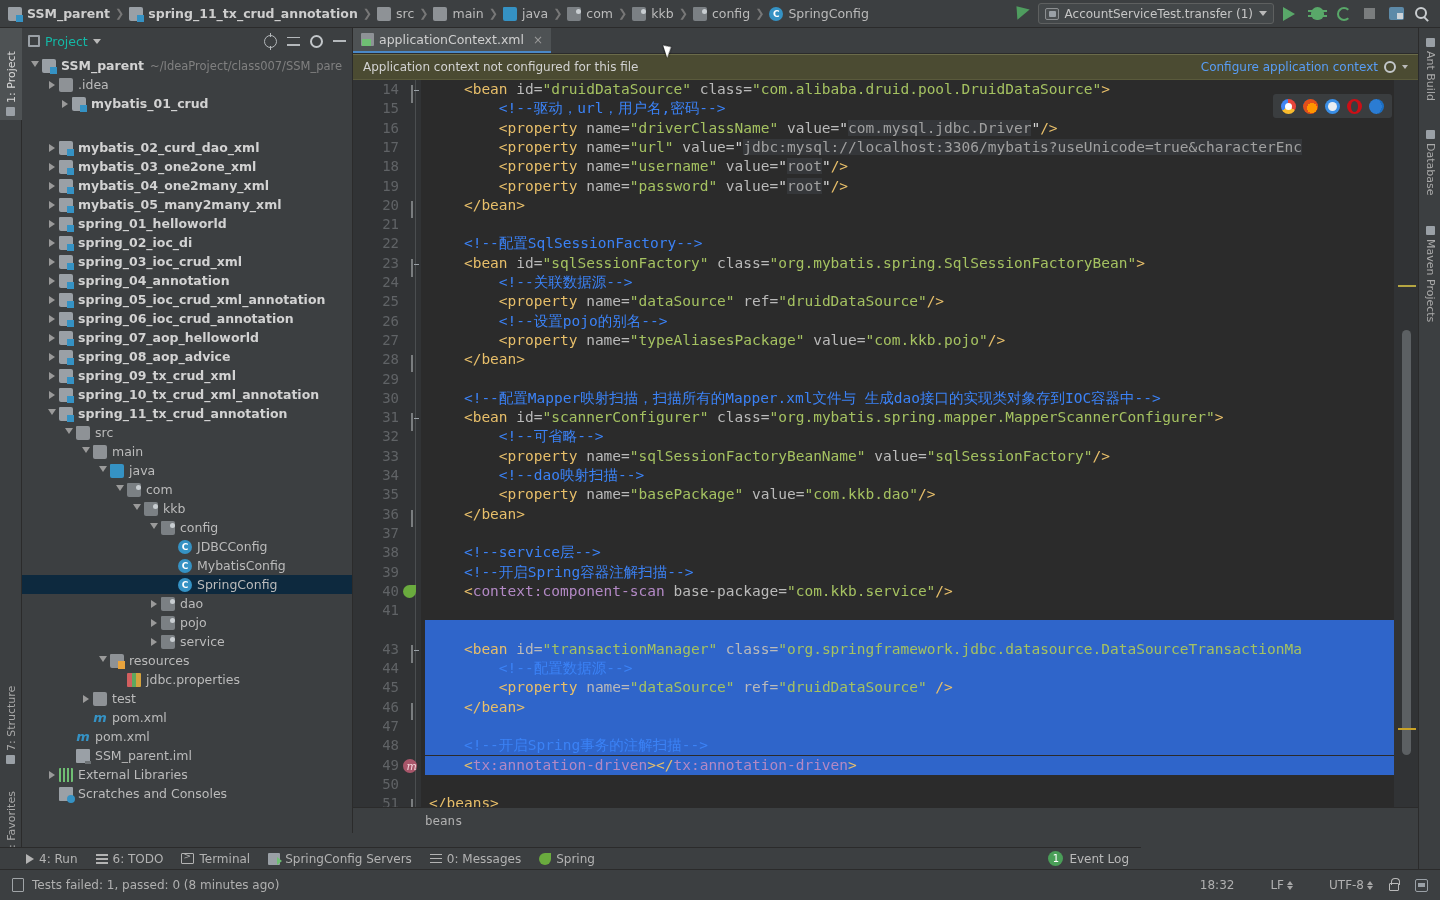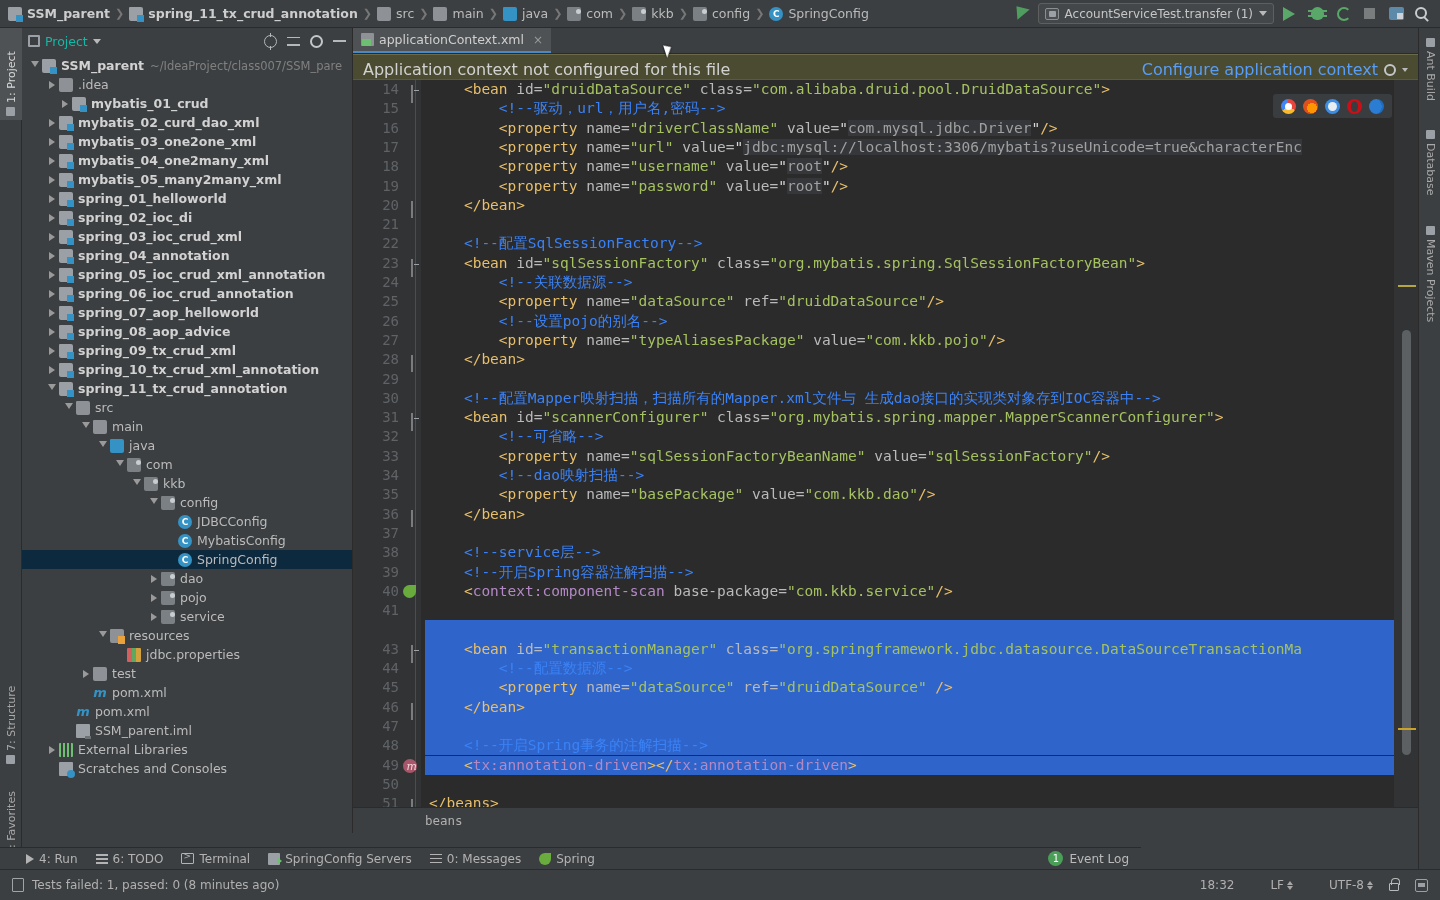--- a/index.html
+++ b/index.html
@@ -140,22 +140,22 @@
   .etab {
     height: 25px; display: flex; align-items: center; gap: 5px;
     padding: 0 8px 0 8px; background: #4e5254; color: #cfcfcf; font-size: 12.5px;
     border-bottom: 2px solid #4a88c7;
   }
   .etab .x { color: #9a9a9a; font-size: 12px; margin-left: 4px; }
 
   
   .banner {
     position: absolute; left: 0; top: 26px; right: 0; height: 26px;
-    background: #4b4b32; display: flex; align-items: flex-end;
-    padding: 0 10px; color: #d2d2d2; font-size: 16px;
+    background: #4b4b32; display: flex; align-items: center;
+    padding: 0 10px; color: #d2d2d2; font-size: 12px;
     border-top: 1px solid #6b6b4a; border-bottom: 1px solid #5a5a3c;
     z-index: 5;
     gap: 32px;
   }
   .banner-right { margin-left: auto; display: flex; align-items: center; gap: 6px; }
   .banner-link { color: #589df6; }
   .banner-gear { width: 12px; height: 12px; border: 2.5px solid #c3c7ca; border-radius: 50%; }
   .banner-caret { width:0;height:0;border-left:3.5px solid transparent;border-right:3.5px solid transparent;border-top:4px solid #b9b9b9; }
 
   
@@ -423,21 +423,21 @@
           <span class="ico ico-folder"></span>
           <span class="tlabel">.idea</span>
         </div>
         <div class="tnode" style="padding-left: 36px;">
           <span class="tw">
             <span class="tri"></span>
           </span>
           <span class="ico ico-module"></span>
           <span class="tlabel b">mybatis_01_crud</span>
         </div>
-        <div class="tnode" style="padding-left: 23px;">
+        <div class="tnode" style="padding-left: 23px; margin-top: 25px;">
           <span class="tw">
             <span class="tri"></span>
           </span>
           <span class="ico ico-module"></span>
           <span class="tlabel b">mybatis_02_curd_dao_xml</span>
         </div>
         <div class="tnode" style="padding-left: 23px;">
           <span class="tw">
             <span class="tri"></span>
           </span>

